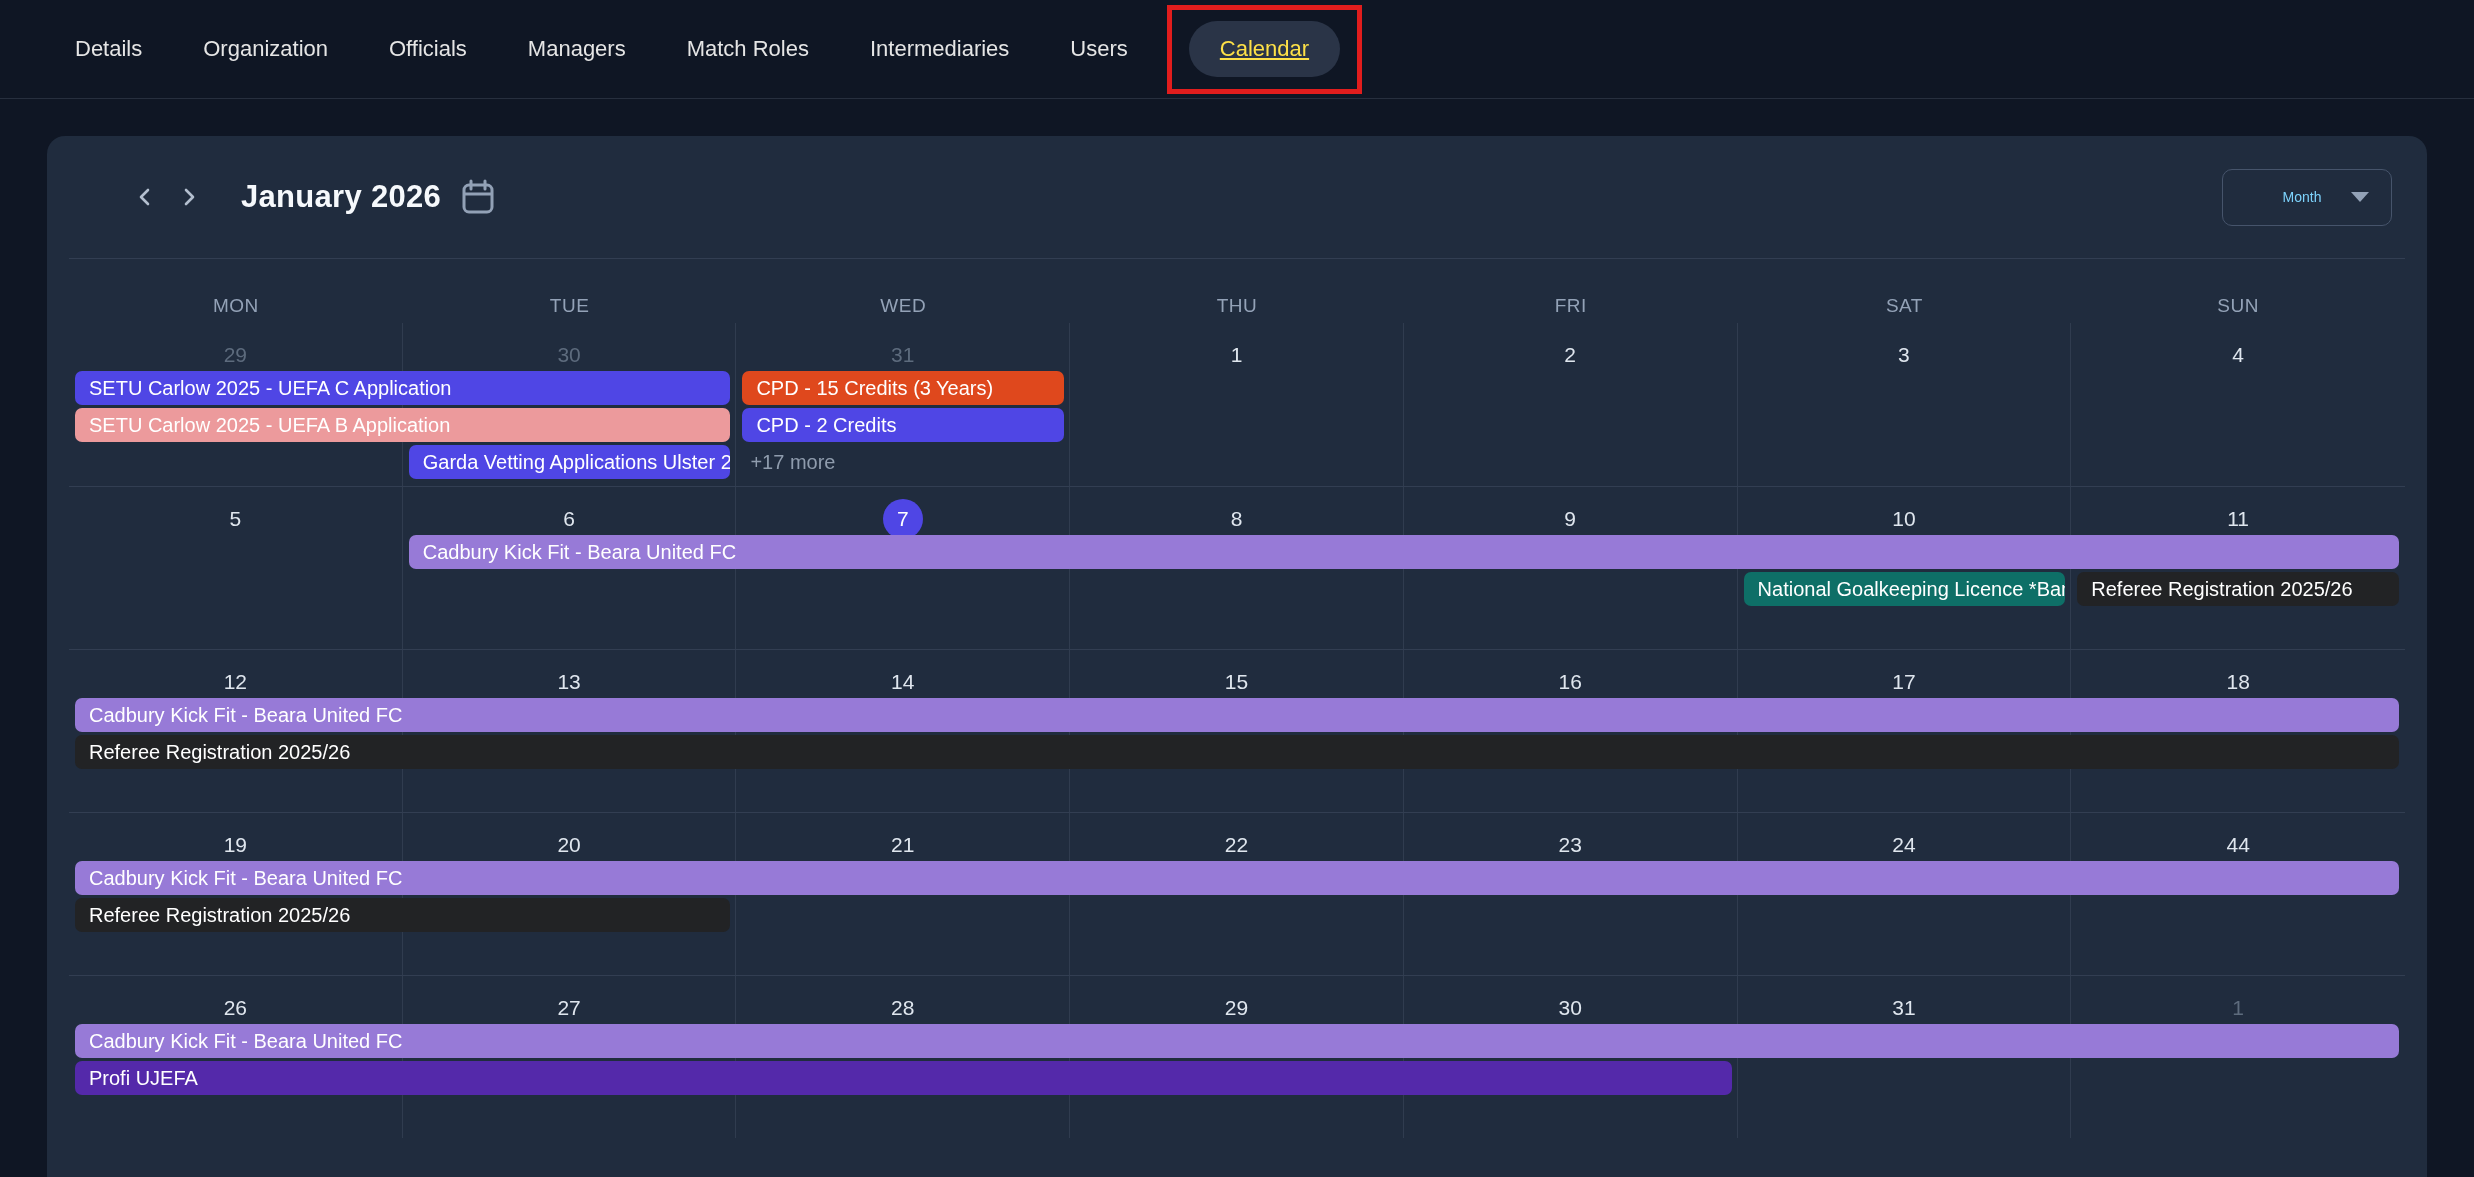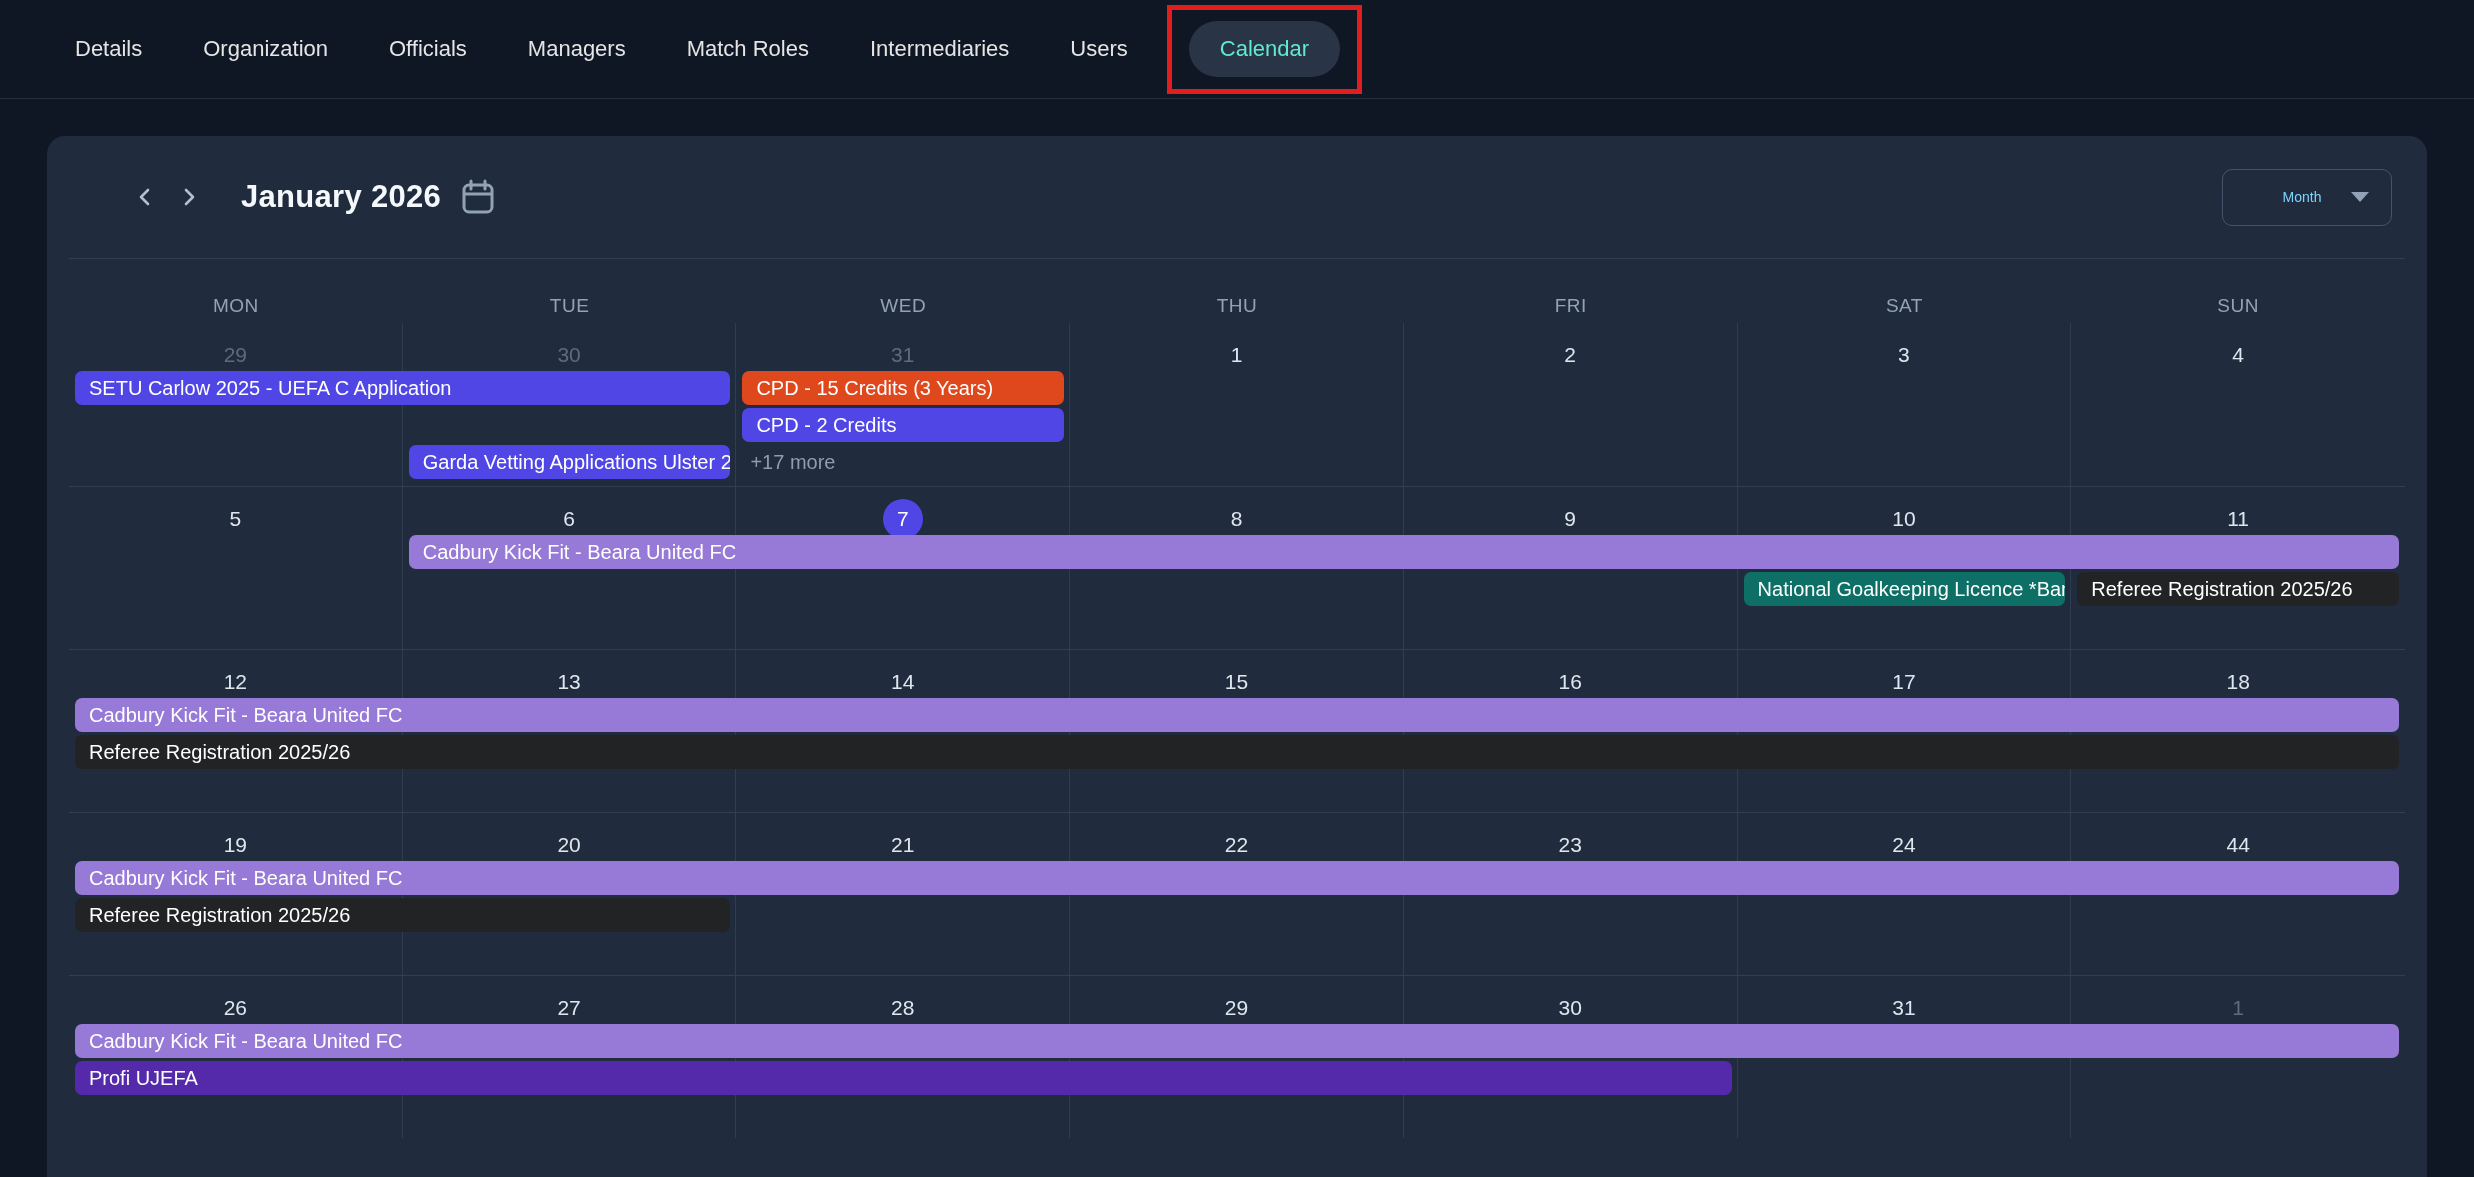--- a/index.html
+++ b/index.html
@@ -25,23 +25,24 @@
     color: #e5e5e5;
     background: none;
     border: none;
     cursor: pointer;
     font-family: inherit;
     white-space: nowrap;
   }
   .tab-pill-wrap { position: relative; display: inline-block; }
   .tab.active {
     background: #2a3447;
-    color: #5eead4;
+    color: #fde047;
     padding: 15px 31px;
     border-radius: 28px;
+    text-decoration: underline;
   }
   .red-box {
     position: absolute;
     inset: -16px -22px -17px -22px;
     border: 5px solid #e11d1d;
     pointer-events: none;
   }
 
   
   .card {
@@ -243,20 +244,21 @@
               <div class="num">2</div>
             </div>
             <div class="cell">
               <div class="num">3</div>
             </div>
             <div class="cell">
               <div class="num">4</div>
             </div>
           </div>
           <div class="bar" style="left: calc(0% + 6px); width: calc(28.5714% - 12px); background: rgb(79, 70, 229); top: 48px;">SETU Carlow 2025 - UEFA C Application</div>
+          <div class="bar" style="left: calc(0% + 6px); width: calc(28.5714% - 12px); background: rgb(236, 154, 156); top: 85px;">SETU Carlow 2025 - UEFA B Application</div>
           <div class="bar" style="left: calc(14.2857% + 6px); width: calc(14.2857% - 12px); background: rgb(79, 70, 229); top: 122px;">Garda Vetting Applications Ulster 2025</div>
           <div class="bar" style="left: calc(28.5714% + 6px); width: calc(14.2857% - 12px); background: rgb(223, 72, 29); top: 48px;">CPD - 15 Credits (3 Years)</div>
           <div class="bar" style="left: calc(28.5714% + 6px); width: calc(14.2857% - 12px); background: rgb(79, 70, 229); top: 85px;">CPD - 2 Credits</div>
           <div class="more-link" style="left: calc(28.5714%); top: 122px;">+17 more</div>
         </div>
         <div class="week">
           <div class="cells">
             <div class="cell">
               <div class="num">5</div>
             </div>

